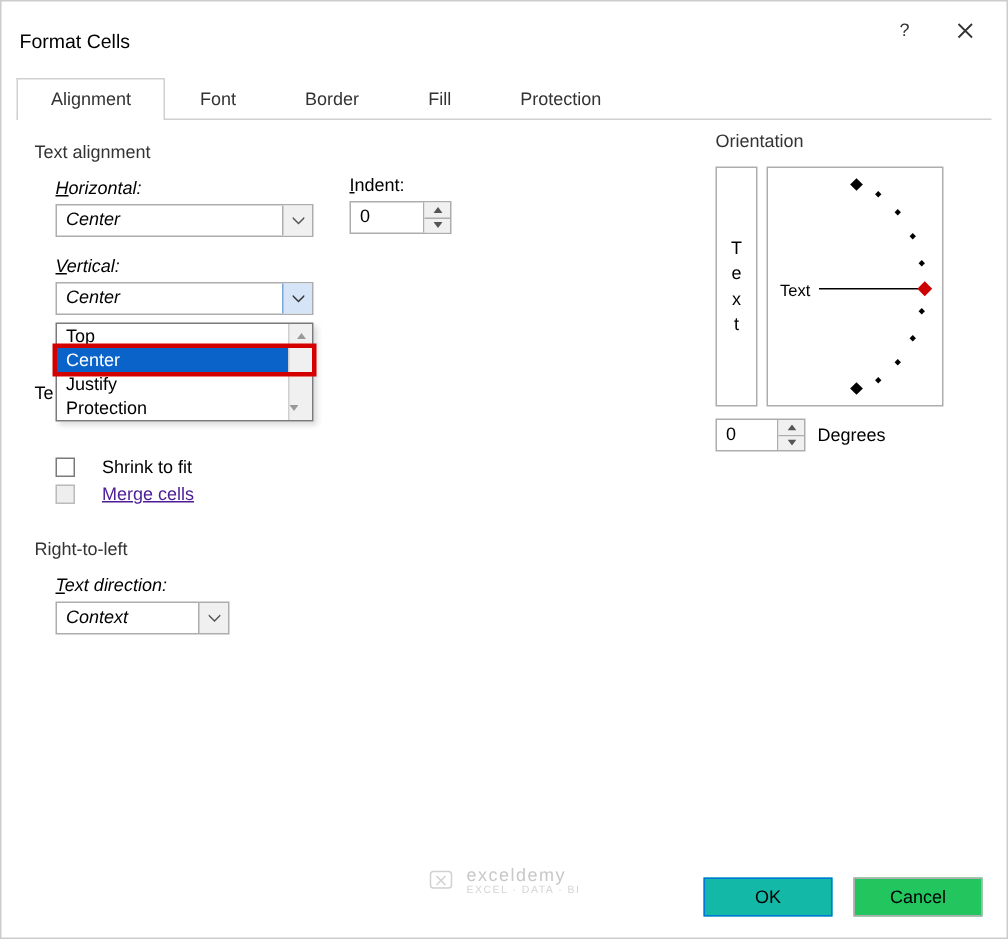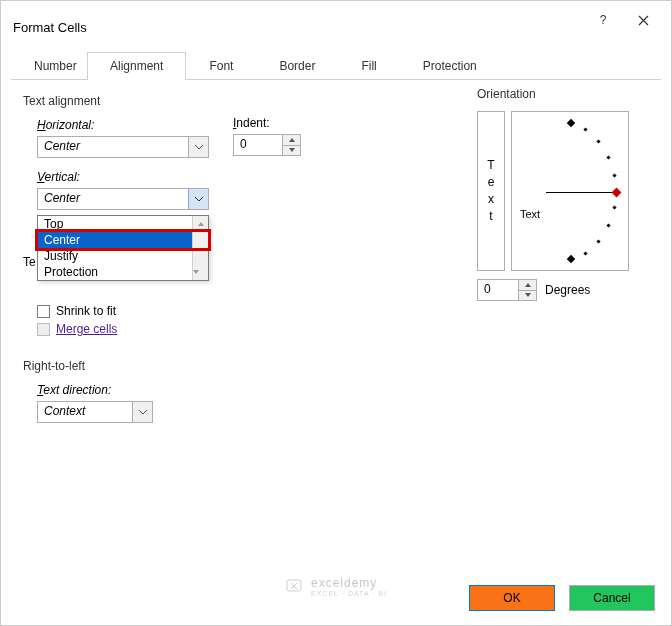--- a/index.html
+++ b/index.html
@@ -26,38 +26,38 @@
   .spinner .sv { flex:1; padding:2px 6px; }
   .spinner .spins { width:18px; display:flex; flex-direction:column; border-left:1px solid #adadad; }
   .spinner .spins div { flex:1; display:flex; align-items:center; justify-content:center; background:#f0f0f0; }
   .spinner .spins div:first-child { border-bottom:1px solid #adadad; }
   .listbox { position:absolute; left:36px; top:214px; width:172px; border:1px solid #7a7a7a; background:#fff; box-shadow: 2px 2px 4px rgba(0,0,0,0.15); z-index: 10; }
   .listbox .opt { padding:1px 6px; position:relative; }
   .listbox .opt.sel { background:#0a63c9; color:#fff; }
   .redbox { position:absolute; border:3px solid #d40000; left:34px; top:228px; width:176px; height:22px; z-index:11; pointer-events:none; }
   .listbox .scroll { position:absolute; right:0; top:0; bottom:0; width:16px; background:#f0f0f0; border-left:1px solid #d0d0d0; }
   .listbox .scroll .up, .listbox .scroll .down { height:16px; display:flex; align-items:center; justify-content:center; }
-  .cb { display:flex; align-items:center; margin:4px 0; gap:6px; }
+  .cb { display:flex; align-items:center; margin:4px 0; gap:18px; }
   .cb .box { width:13px; height:13px; border:1px solid #7a7a7a; display:inline-block; }
   .cb .box.dis { background:#eee; border-color:#bbb; }
   .cb.dis { color:#4c1d95;text-decoration:underline; }
   .orientation { position:absolute; right:24px; top:86px; width:170px; }
   .ori-box { display:flex; gap:6px; }
   .vbox { border:1px solid #adadad; width:28px; height:160px; display:flex; flex-direction:column; align-items:center; justify-content:center; line-height:1.4; }
   .dial { border:1px solid #adadad; width:118px; height:160px; position:relative; }
-  .dial .tlabel { position:absolute; left:8px; top:76px; font-size:11px;margin-top:20px; }
+  .dial .tlabel { position:absolute; left:8px; top:76px; font-size:11px; }
   .dial .line { position:absolute; left:34px; top:80px; width:66px; height:1px; background:#000; }
   .dial .red { position:absolute; right:8px; top:77px; width:7px; height:7px; background:#c00; transform:rotate(45deg); }
   .dial .dot { position:absolute; width:6px; height:6px; background:#000; transform:rotate(45deg); }
   .dial .dot.s { width:3px; height:3px; }
   .deg-row { display:flex; align-items:center; gap:8px; margin-top:8px; }
   .footer { position:absolute; bottom:14px; right:16px; display:flex; gap:14px; }
   .btn { width:86px; height:26px; border:1px solid #adadad; background:#22c55e; display:flex; align-items:center; justify-content:center; }
-  .btn.ok { border:1px solid #0078d7; background:#f97316; }
-  .watermark { position:absolute; bottom:28px; left:50%; transform:translateX(-50%); color:#c8c8c8; font-size:14px; letter-spacing:1px; display:flex; align-items:flex-start; gap:6px; }
+  .btn.ok { border:1px solid #0078d7; background:#14b8a6; }
+  .watermark { position:absolute; bottom:28px; left:50%; transform:translateX(-50%); color:#c8c8c8; font-size:14px; letter-spacing:1px; display:flex; align-items:flex-end; gap:6px; }
   .watermark .sub2 { font-size:7px; letter-spacing:1px; display:block; color:#d4d4d4; }
   .te-label { position:absolute; left:22px; top:254px; }
   .rtl-section { position:absolute; left:22px; top:358px; }
   .text-controls { position:absolute; left:22px; top:299px; }
 </style>
 </head>
 <body>
 
 <div class="dialog">
 
@@ -65,21 +65,20 @@
     <div class="title">Format Cells</div>
     <div class="tbtn">?</div>
     <div class="tbtn">
       <svg width="11" height="11" viewBox="0 0 11 11">
           <path d="M1 1 L10 10 M10 1 L1 10" stroke="#333" stroke-width="1.2"></path>
         </svg>
     </div>
   </div>
 
   <div class="tabstrip">
-    <div class="tab number">Number</div>
     <div class="tab active">Alignment</div>
     <div class="tab">Font</div>
     <div class="tab">Border</div>
     <div class="tab">Fill</div>
     <div class="tab">Protection</div>
   </div>
 
   <div class="content">
 
     <div class="group-label">Text alignment</div>

